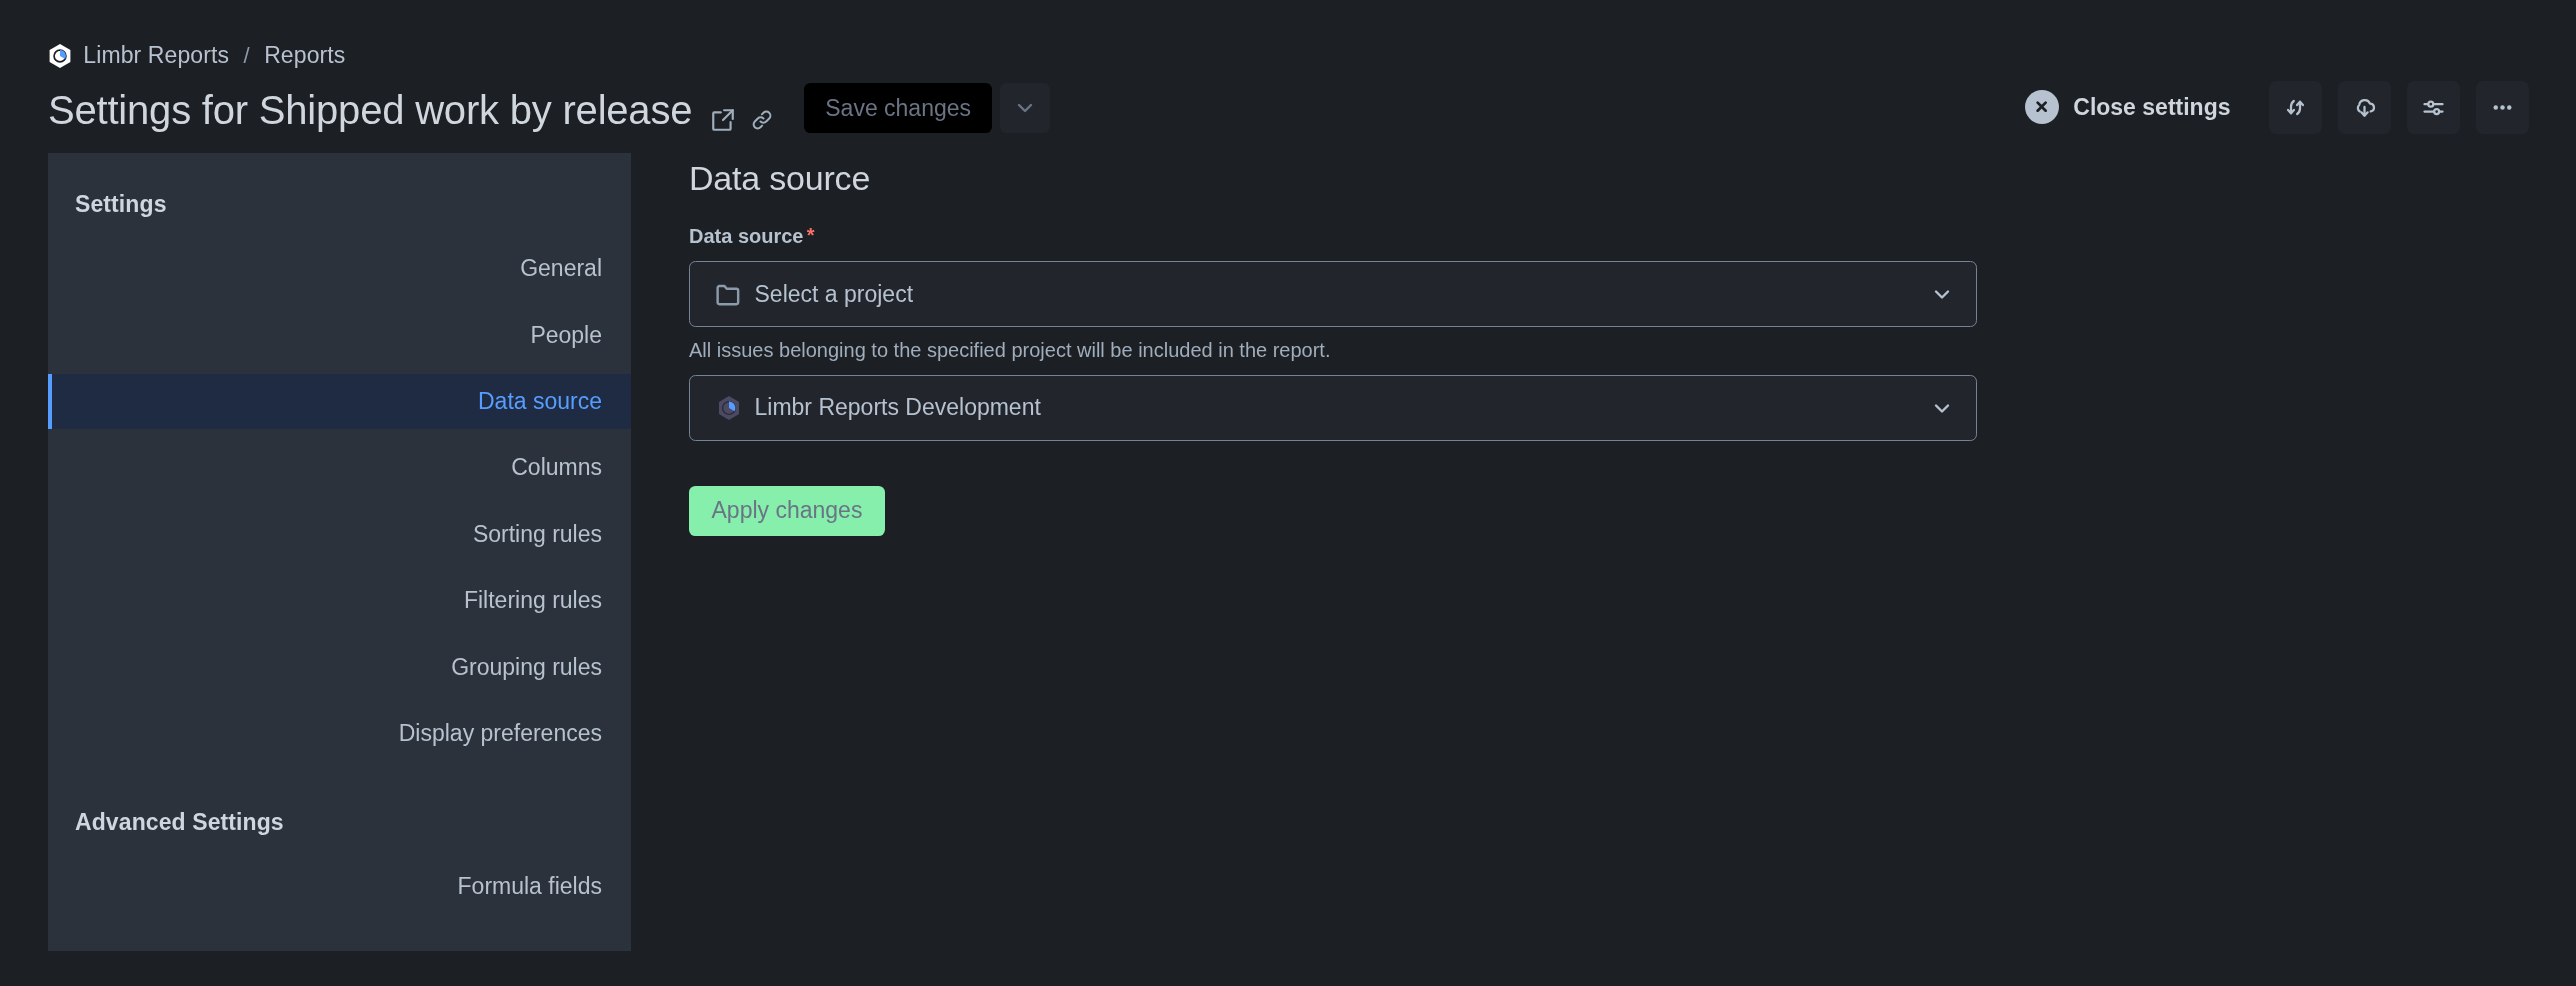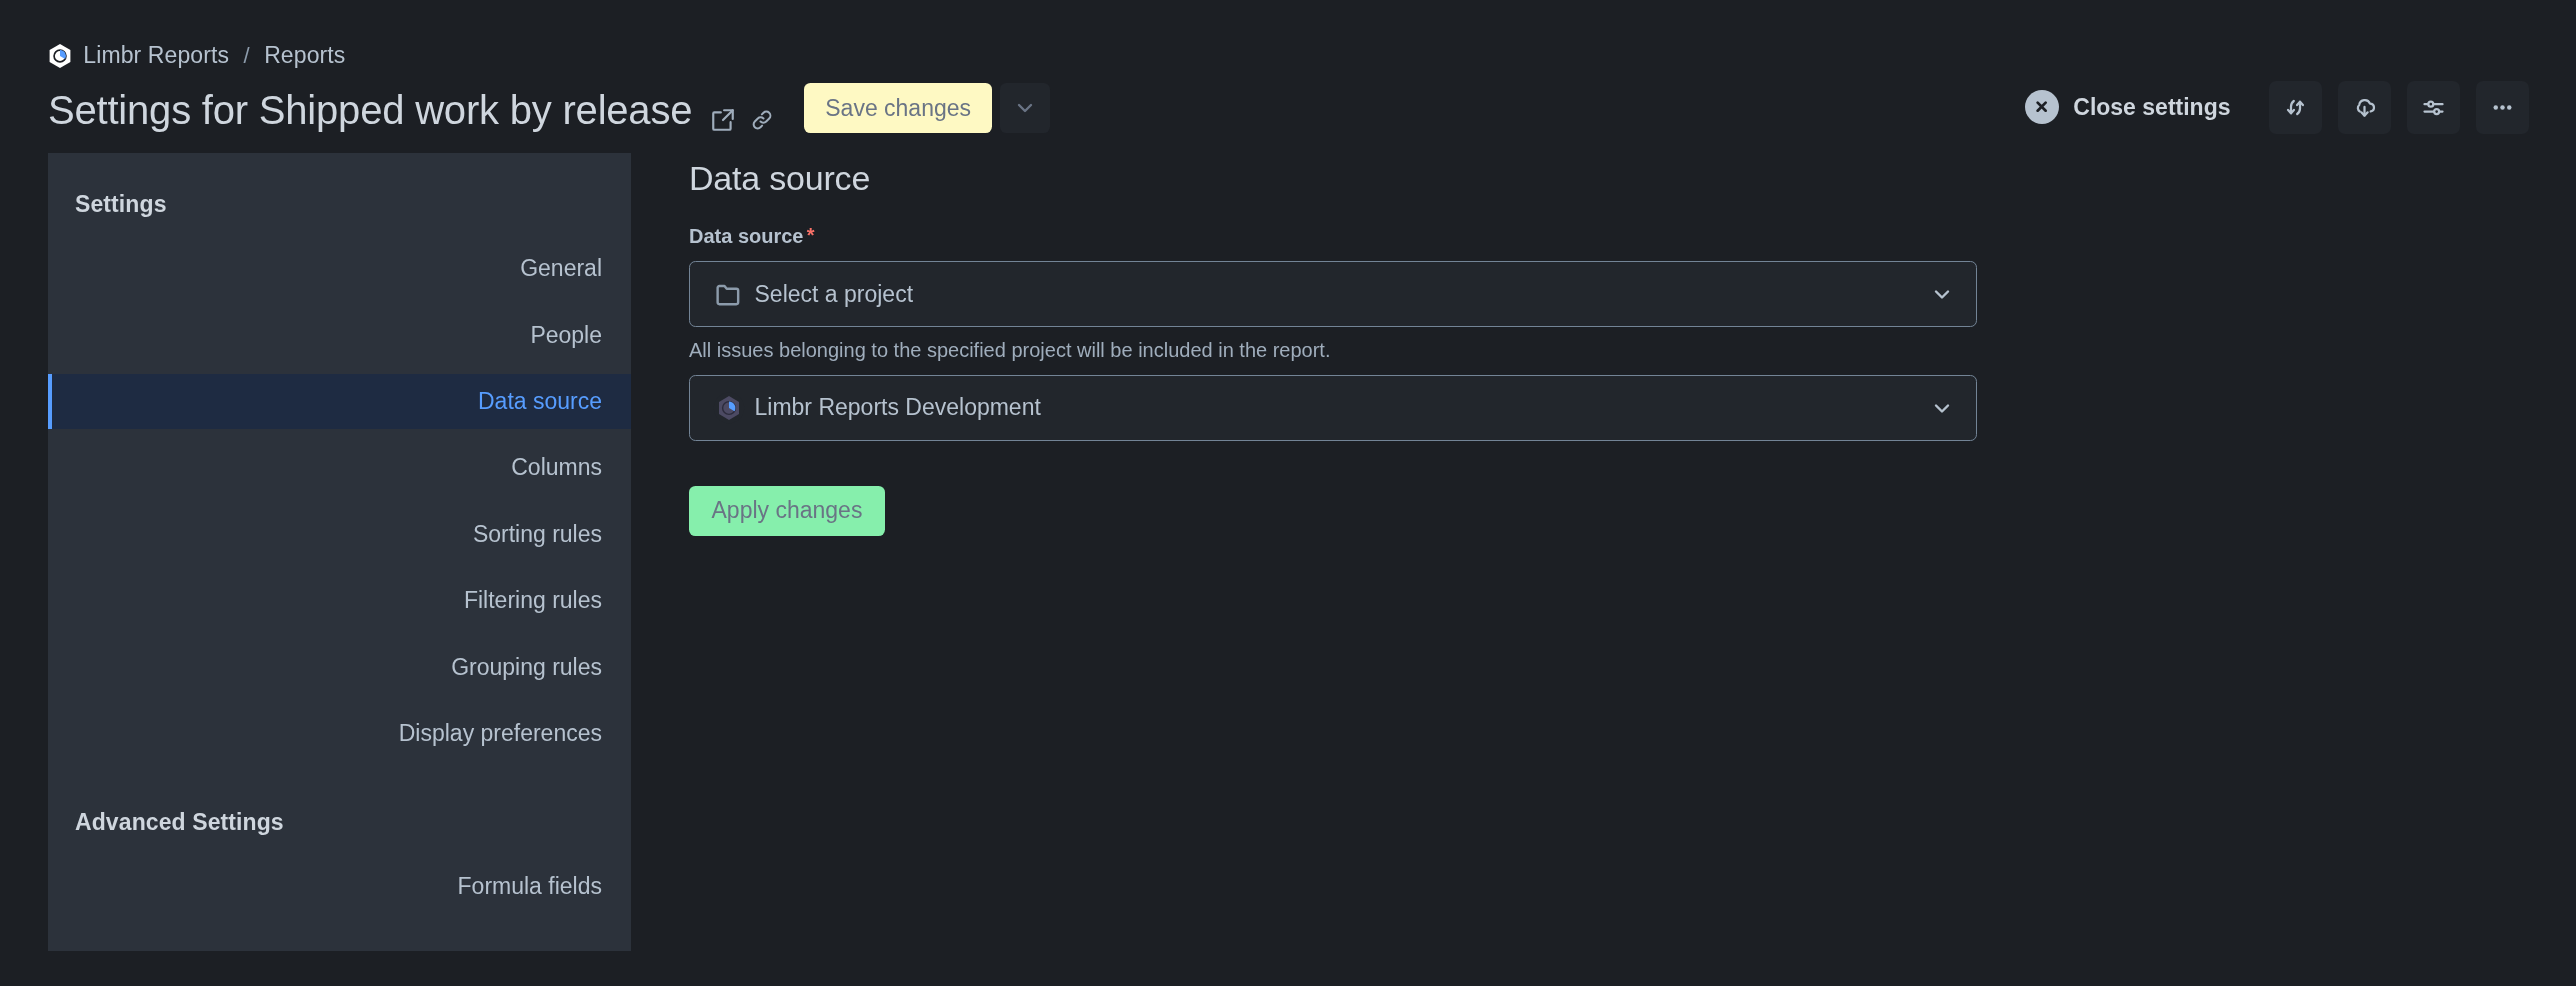--- a/index.html
+++ b/index.html
@@ -62,21 +62,21 @@
     align-items: center;
     justify-content: center;
     cursor: pointer;
   }
   .title-icon.link-ic { margin-left: 11.3px; }
 
   .save-btn {
     margin-left: 29px;
     height: 50px;
     min-width: 179px;
-    background: #fef9c3;
+    background: #000000;
     border: none;
     border-radius: 6.4px;
     color: #6a7485;
     font-size: 23px;
     font-family: "Liberation Sans", sans-serif;
     display: flex;
     align-items: center;
     justify-content: center;
     padding: 0 21px;
     cursor: default;

